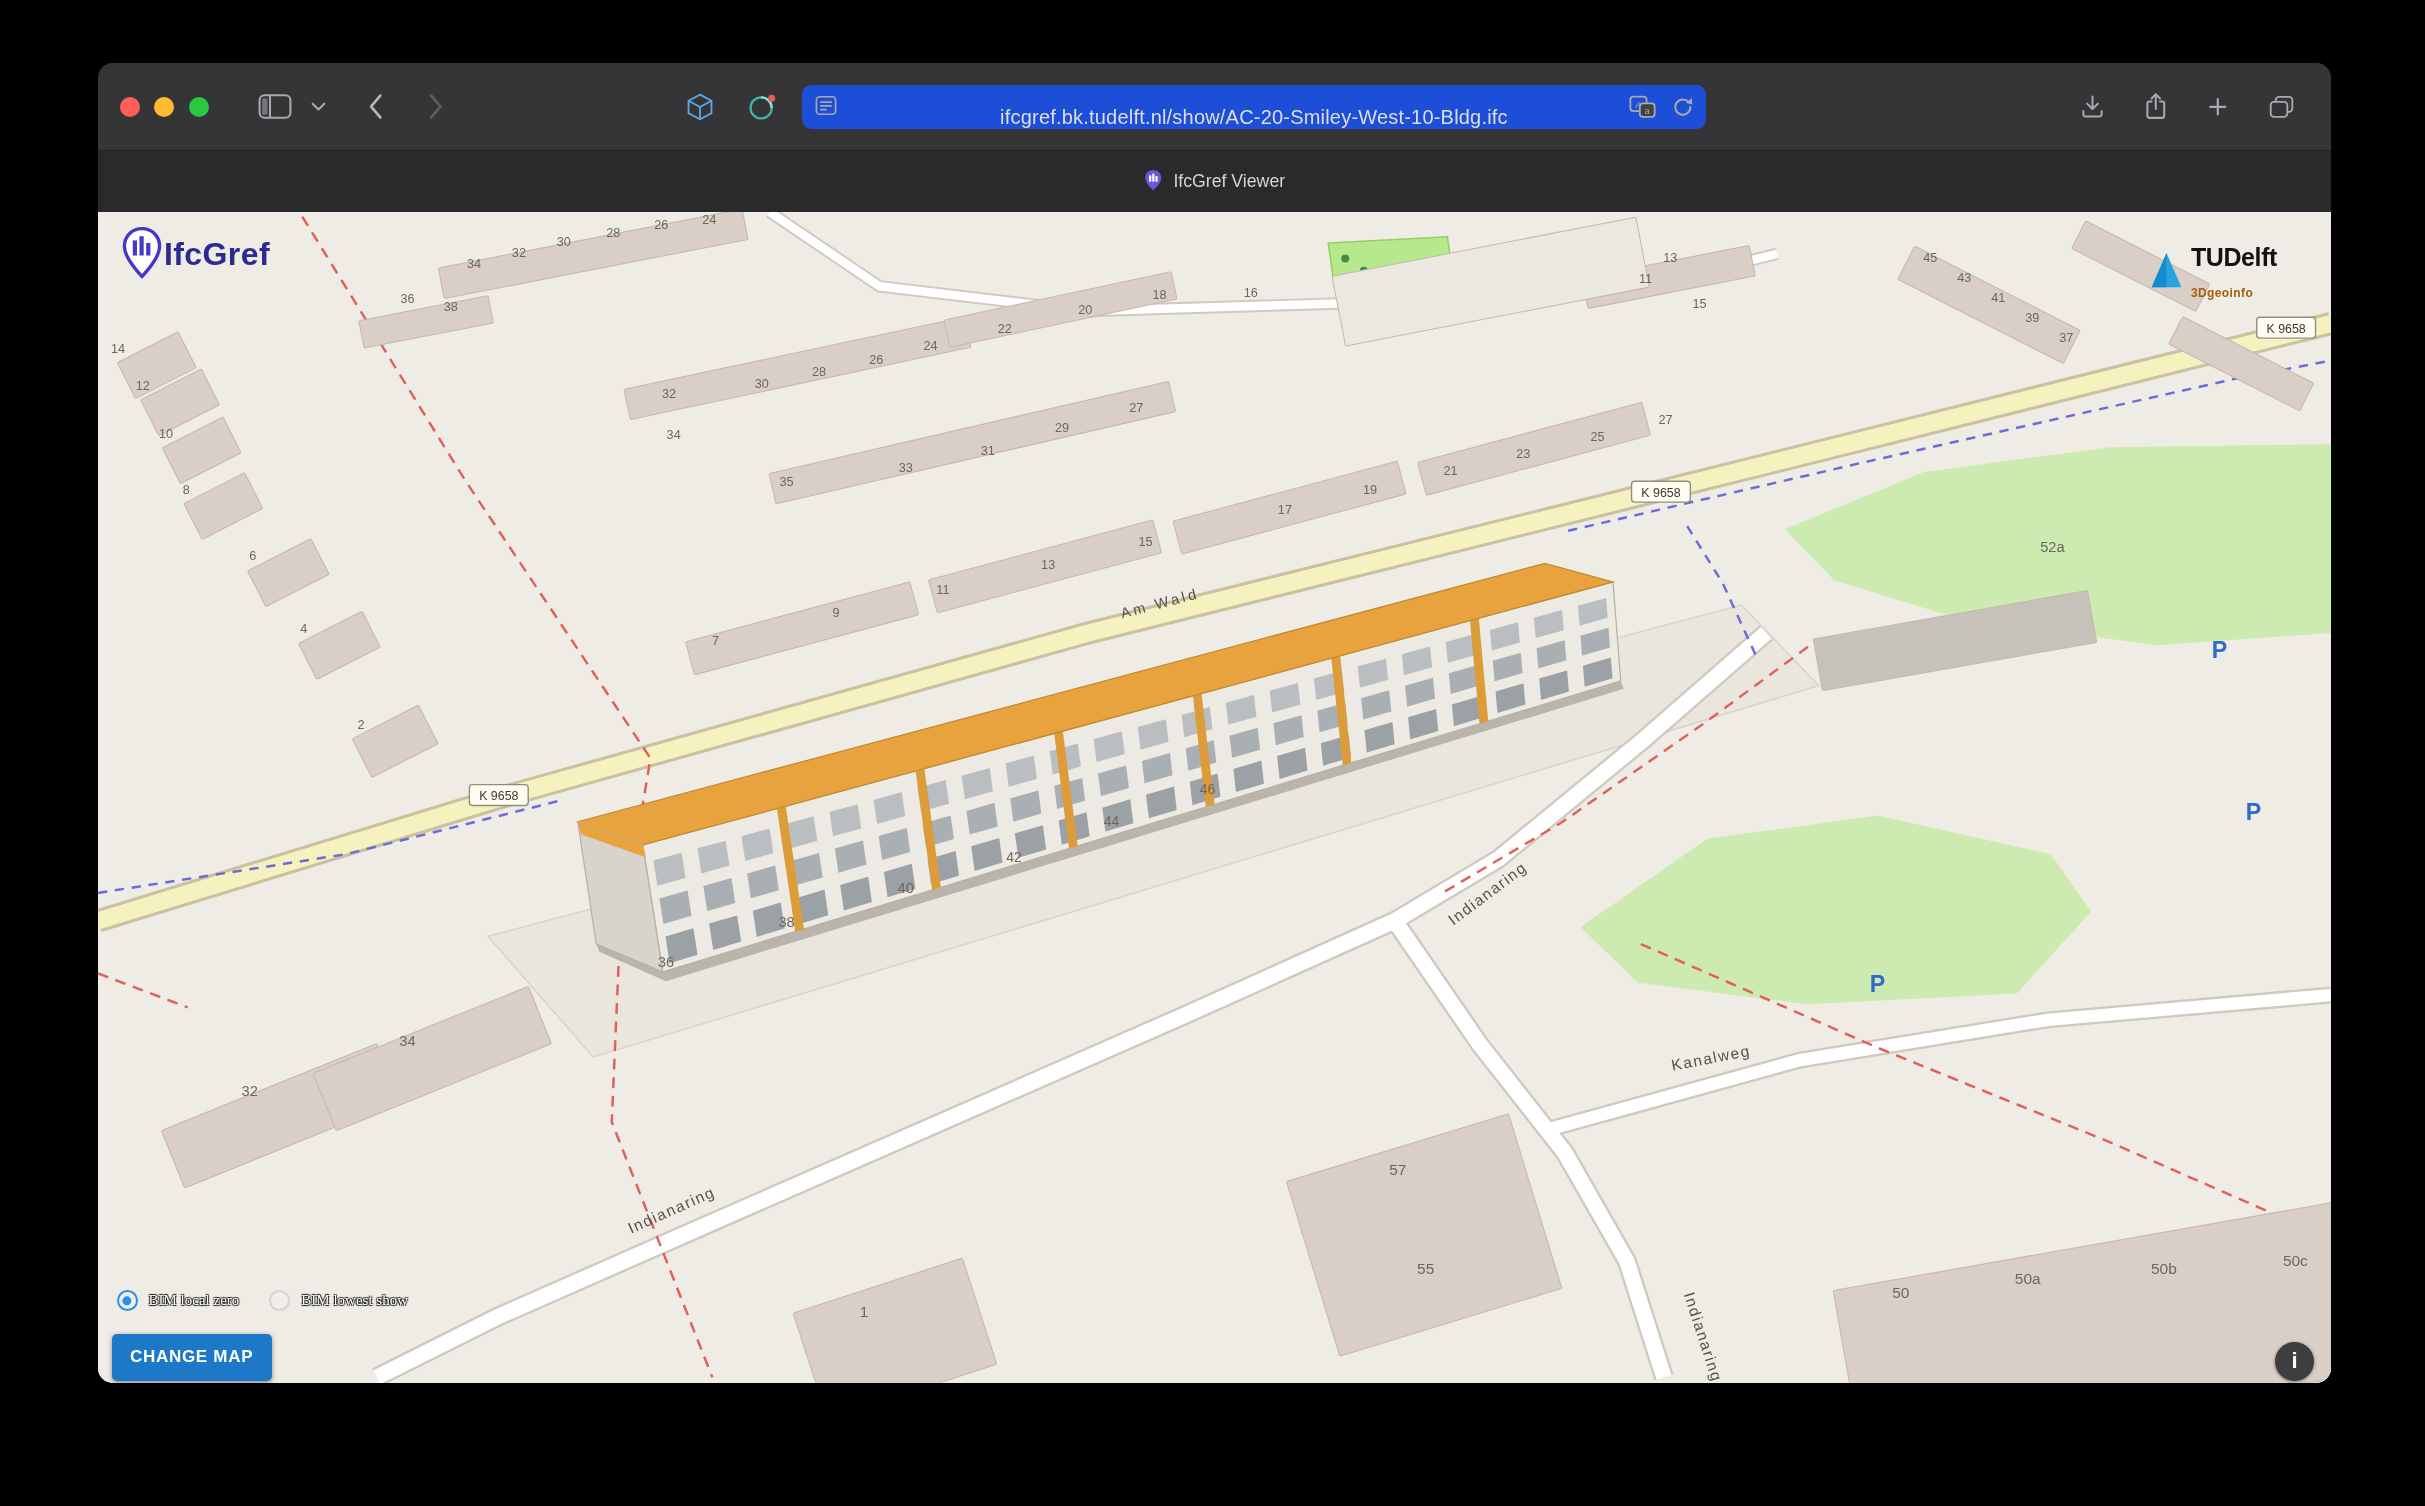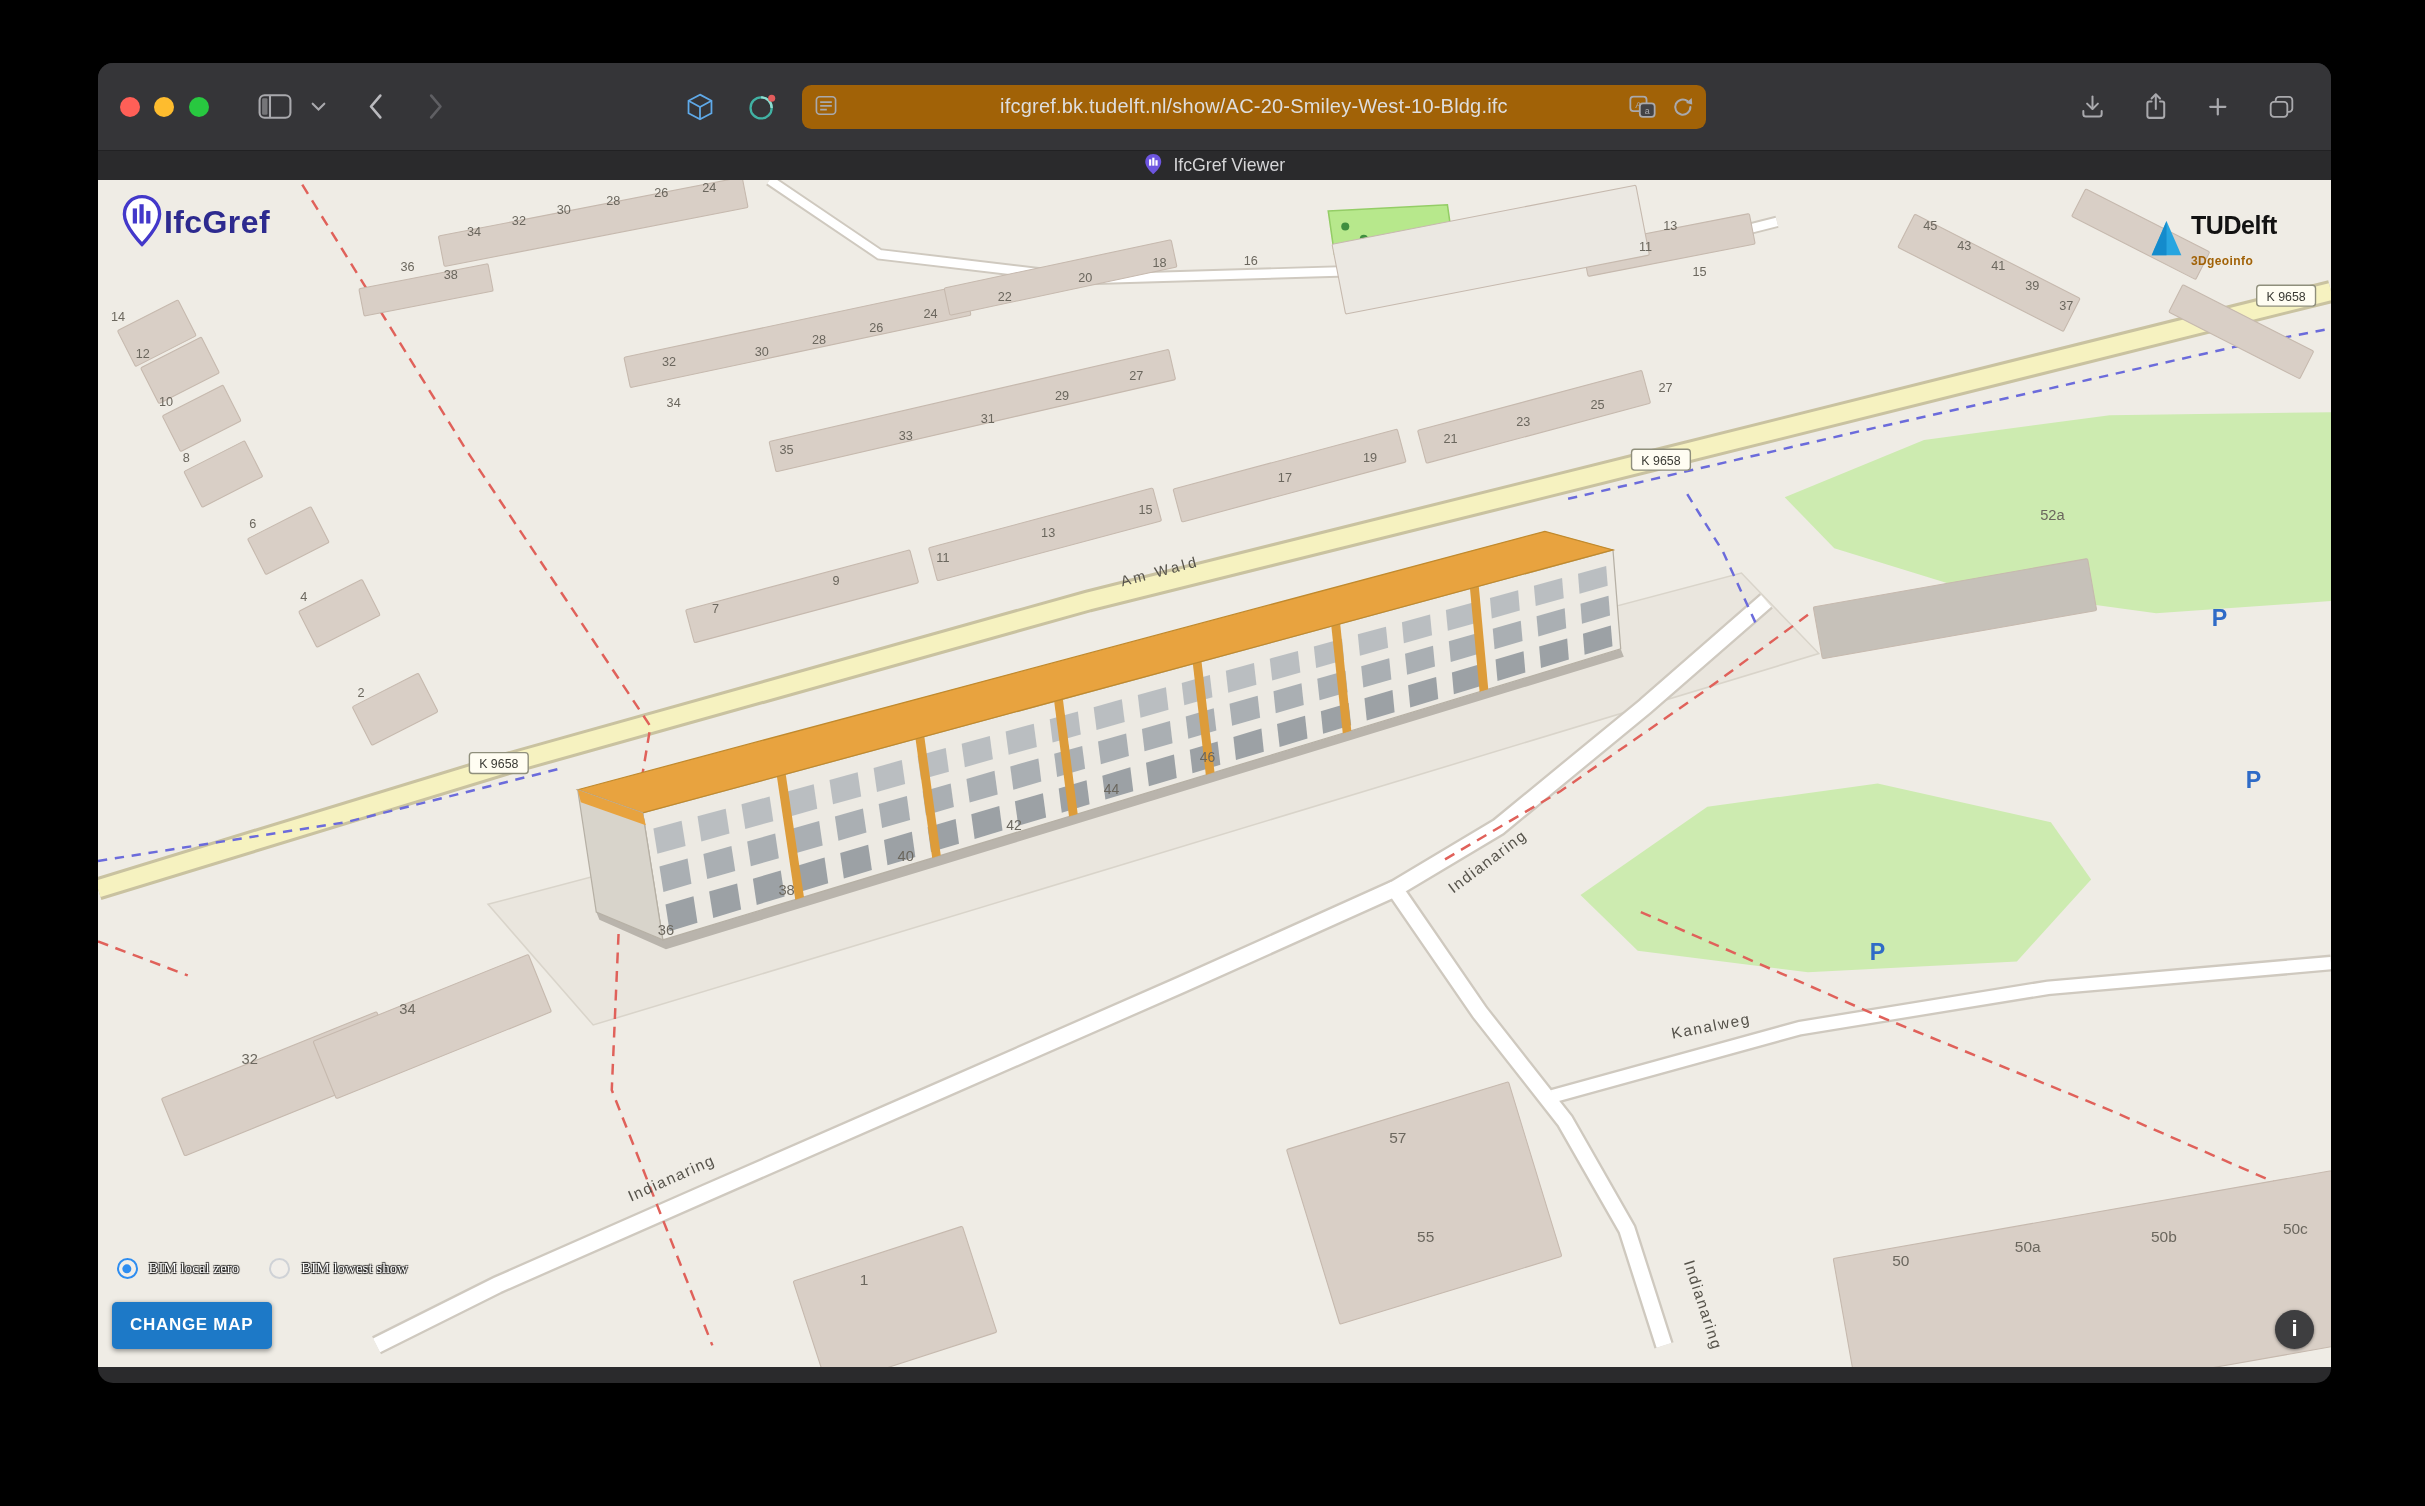--- a/index.html
+++ b/index.html
@@ -9,27 +9,27 @@
   .lights{display:flex;gap:14.3px;align-items:center;}
   .light{width:20px;height:20px;border-radius:50%;}
   .light.red{background:#ff5f57;} .light.yellow{background:#febc2e;} .light.green{background:#28c840;}
   .icon-btn{display:flex;align-items:center;justify-content:center;cursor:default;}
   .tb-left{display:flex;align-items:center;}
   .tb-left .sidebar{margin-left:49px;} .tb-left .chev{margin-left:18.5px;}
   .tb-left .back{margin-left:39px;} .tb-left .fwd{margin-left:42px;}
   .tb-center{flex:1;position:relative;height:100%;}
   .ext-cube{position:absolute;left:calc(50% - 569px);top:50%;transform:translateY(-50%);}
   .ext-track{position:absolute;left:calc(50% - 507px);top:50%;transform:translateY(-50%);}
-  .url-field{position:absolute;left:50%;top:50%;transform:translate(-50%,-50%);width:904px;height:44px;background:#a16207;border-radius:9.3px;display:flex;align-items:center;justify-content:center;}
+  .url-field{position:absolute;left:50%;top:50%;transform:translate(-50%,-50%);width:904px;height:44px;background:#1d4ed8;border-radius:9.3px;display:flex;align-items:flex-end;justify-content:center;}
   .url-text{font-size:20px;color:#dededf;letter-spacing:0.2px;white-space:nowrap;}
   .url-left-icon{position:absolute;left:13.5px;top:50%;transform:translateY(-50%);}
   .url-right-icons{position:absolute;right:11.8px;top:50%;transform:translateY(-50%);display:flex;gap:15px;align-items:center;}
   .tb-right{display:flex;align-items:center;gap:39px;padding-right:15px;margin-left:17px;}
   
-  .tabstrip{height:30px;background:#2a2a2c;border-top:0.8px solid #212123;display:flex;align-items:center;justify-content:center;gap:11px;box-sizing:border-box;}
+  .tabstrip{height:62px;background:#2a2a2c;border-top:0.8px solid #212123;display:flex;align-items:center;justify-content:center;gap:11px;box-sizing:border-box;}
   .tab-title{font-size:17.7px;color:#d5d5d7;}
   
   .content{position:relative;height:1187px;background:#efece5;overflow:hidden;}
   #map{position:absolute;inset:0;width:100%;height:100%;font-family:"Liberation Sans",sans-serif;}
   
   .ifcgref-logo{position:absolute;top:15px;left:22px;display:flex;align-items:center;gap:0;}
   .ifcgref-logo .name{font-size:32px;font-weight:bold;color:#2d2a8f;letter-spacing:0.4px;}
   
   .tud-logo{position:absolute;top:31px;right:54px;display:flex;align-items:center;gap:6.7px;}
   .tud-text .l1{font-size:25px;color:#121212;font-weight:600;letter-spacing:-0.4px;}

